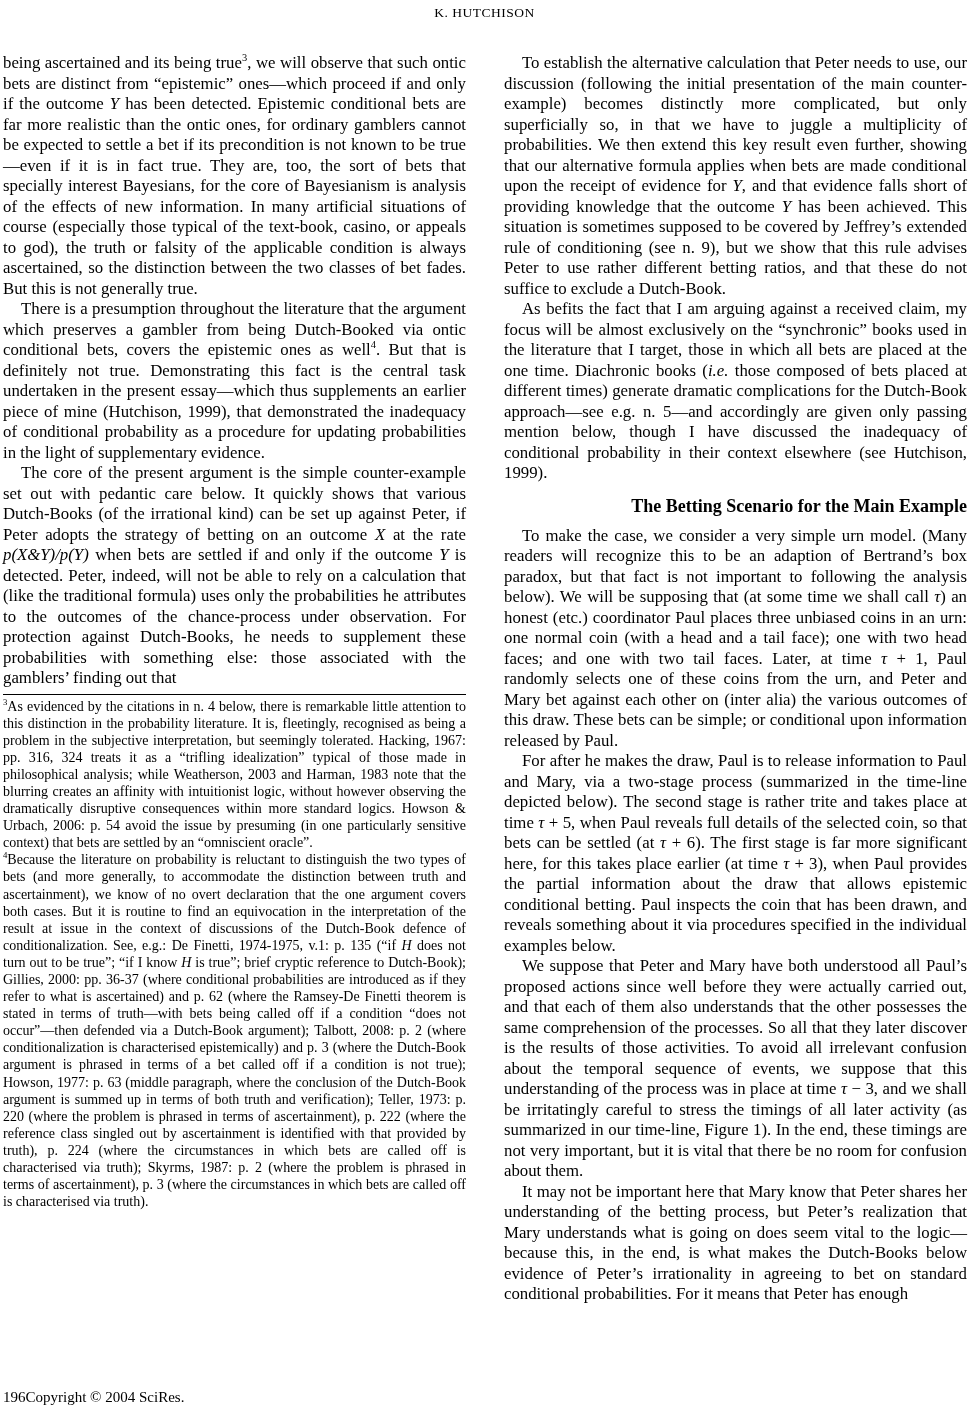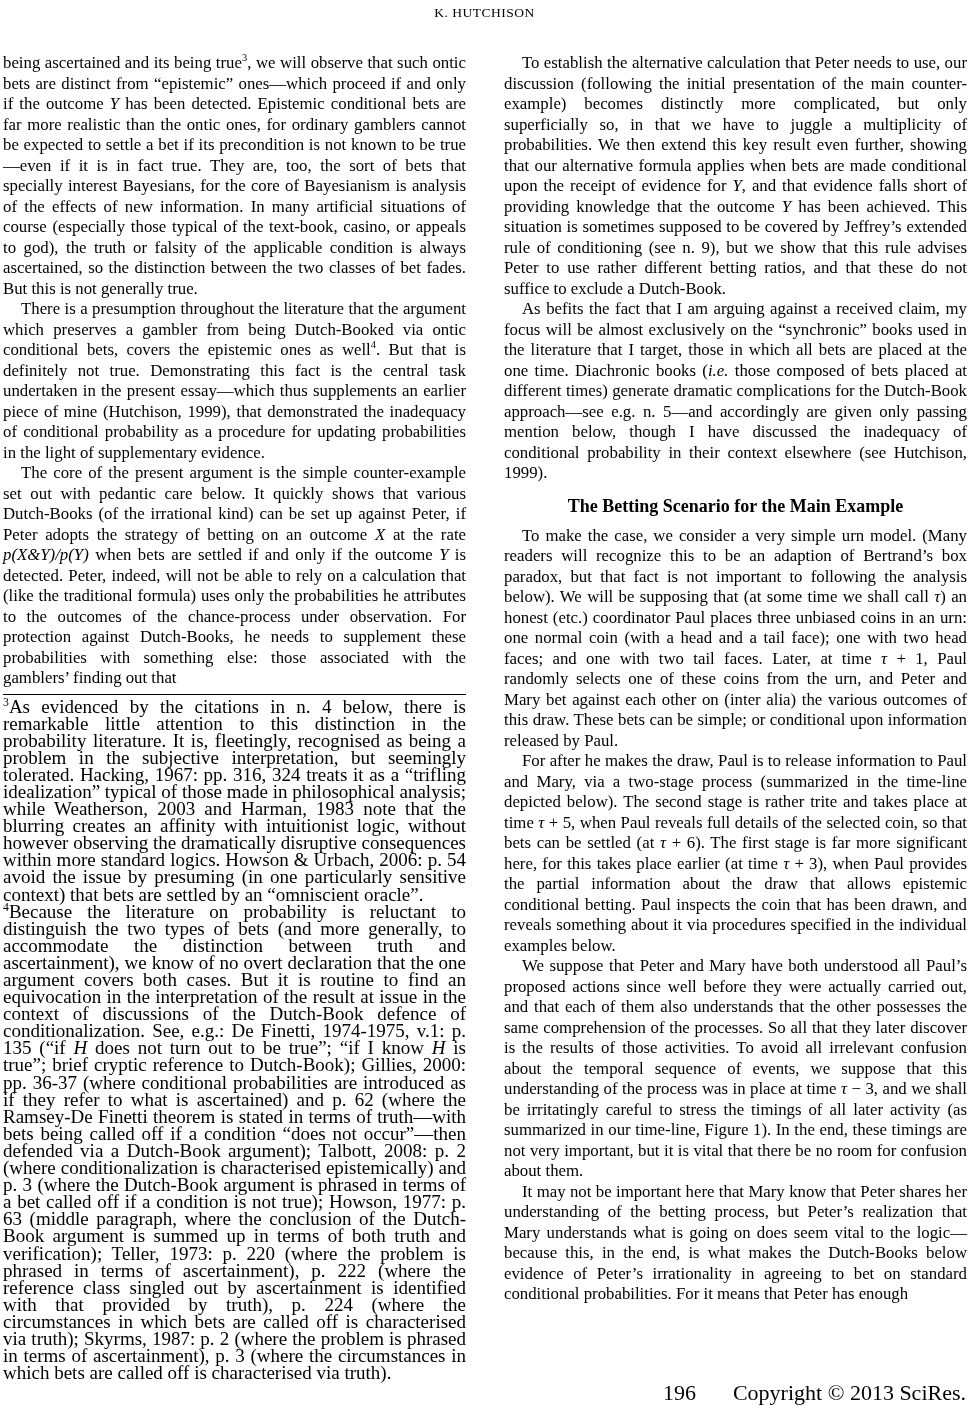--- a/index.html
+++ b/index.html
@@ -30,49 +30,48 @@
     font-size:16.8px;
     line-height:20.5px;
     hyphens:auto;-webkit-hyphens:auto;
   }
   .col p{margin:0;}
   p.body-para{text-indent:0;}
   p.body-para.indent{text-indent:18px;}
   p.section-heading{
     font-weight:bold;
     font-size:18px;
-    text-align:center;
+    text-align:right;
     text-indent:0;
     margin:11px 0 9px 0;
     line-height:22px;
   }
   .footnote-rule{
     border-top:1.6px solid #000;
     margin:5px 0 3px 0;
     height:0;
   }
   p.footnote{
-    font-size:19px;
+    font-size:14px;
     line-height:17.1px;
     text-indent:0;
   }
   .it{font-style:italic;}
   .bd{font-weight:normal;}
   sup{
     font-size:.62em;
     line-height:0;
     vertical-align:super;
   }
   .footer{
     position:absolute;
     left:3px;right:3px;bottom:8px;
     display:flex;
-    justify-content:flex-end;
-    font-size:22px;
-    gap:37px;
+    justify-content:flex-start;
+    font-size:15px;
   }
 </style>
 </head>
 <body>
 
 <div class="page">
   <div class="running-head">K. HUTCHISON</div>
 
   <div class="columns">
     <div class="col">
@@ -89,15 +88,15 @@
         <p class="section-heading"><span>The Betting Scenario for the Main Example</span></p>
         <p class="body-para indent"><span>To make the case, we consider a very simple urn model. (Many readers will recognize this to be an adaption of Bertrand’s box paradox, but that fact is not important to following the analysis below). We will be supposing that (at some time we shall call </span><span class="it">τ</span><span>) an honest (etc.) coordinator Paul places three unbiased coins in an urn: one normal coin (with a head and a tail face); one with two head faces; and one with two tail faces. Later, at time </span><span class="it">τ</span><span> + 1, Paul randomly selects one of these coins from the urn, and Peter and Mary bet against each other on (inter alia) the various outcomes of this draw. These bets can be simple; or conditional upon information released by Paul.</span></p>
         <p class="body-para indent"><span>For after he makes the draw, Paul is to release information to Paul and Mary, via a two-stage process (summarized in the time-line depicted below). The second stage is rather trite and takes place at time </span><span class="it">τ</span><span> + 5, when Paul reveals full details of the selected coin, so that bets can be settled (at </span><span class="it">τ</span><span> + 6). The first stage is far more significant here, for this takes place earlier (at time </span><span class="it">τ</span><span> + 3), when Paul provides the partial information about the draw that allows epistemic conditional betting. Paul inspects the coin that has been drawn, and reveals something about it via procedures specified in the individual examples below.</span></p>
         <p class="body-para indent"><span>We suppose that Peter and Mary have both understood all Paul’s proposed actions since well before they were actually carried out, and that each of them also understands that the other possesses the same comprehension of the processes. So all that they later discover is the results of those activities. To avoid all irrelevant confusion about the temporal sequence of events, we suppose that this understanding of the process was in place at time </span><span class="it">τ</span><span> − 3, and we shall be irritatingly careful to stress the timings of all later activity (as summarized in our time-line, </span><span class="bd">Figure 1</span><span>). In the end, these timings are not very important, but it is vital that there be no room for confusion about them.</span></p>
         <p class="body-para indent"><span>It may not be important here that Mary know that Peter shares her understanding of the betting process, but Peter’s realization that Mary understands what is going on does seem vital to the logic—because this, in the end, is what makes the Dutch-Books below evidence of Peter’s irrationality in agreeing to bet on standard conditional probabilities. For it means that Peter has enough</span></p>
       </div>
   </div>
 
   <div class="footer">
     <span>196</span>
-    <span>Copyright © 2013 SciRes.</span>
+    <span>Copyright © 2004 SciRes.</span>
   </div>
 </div>
 
 </body></html>

